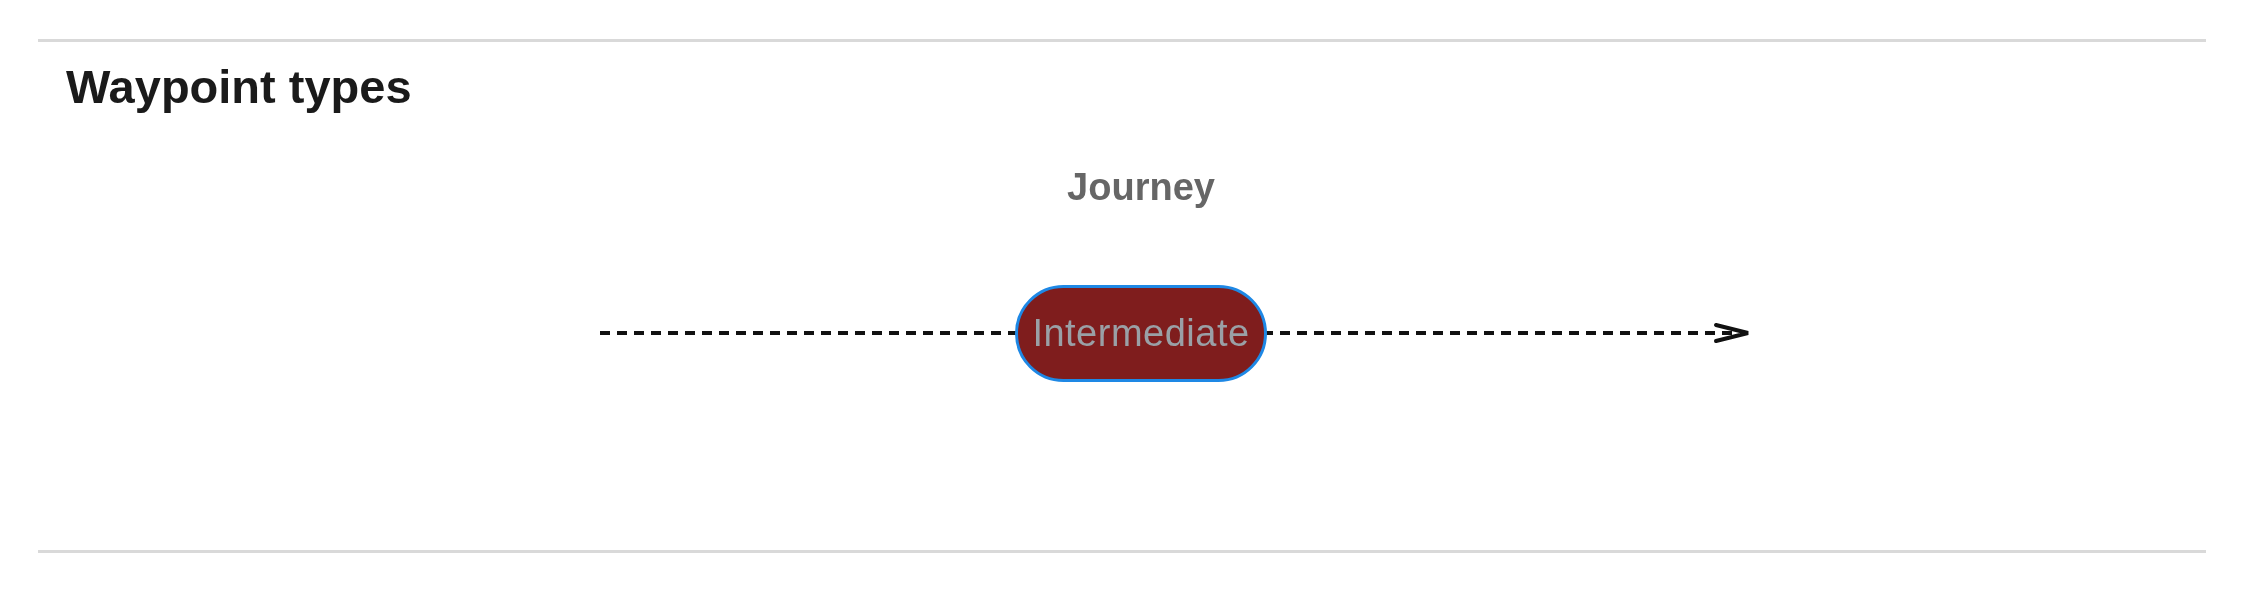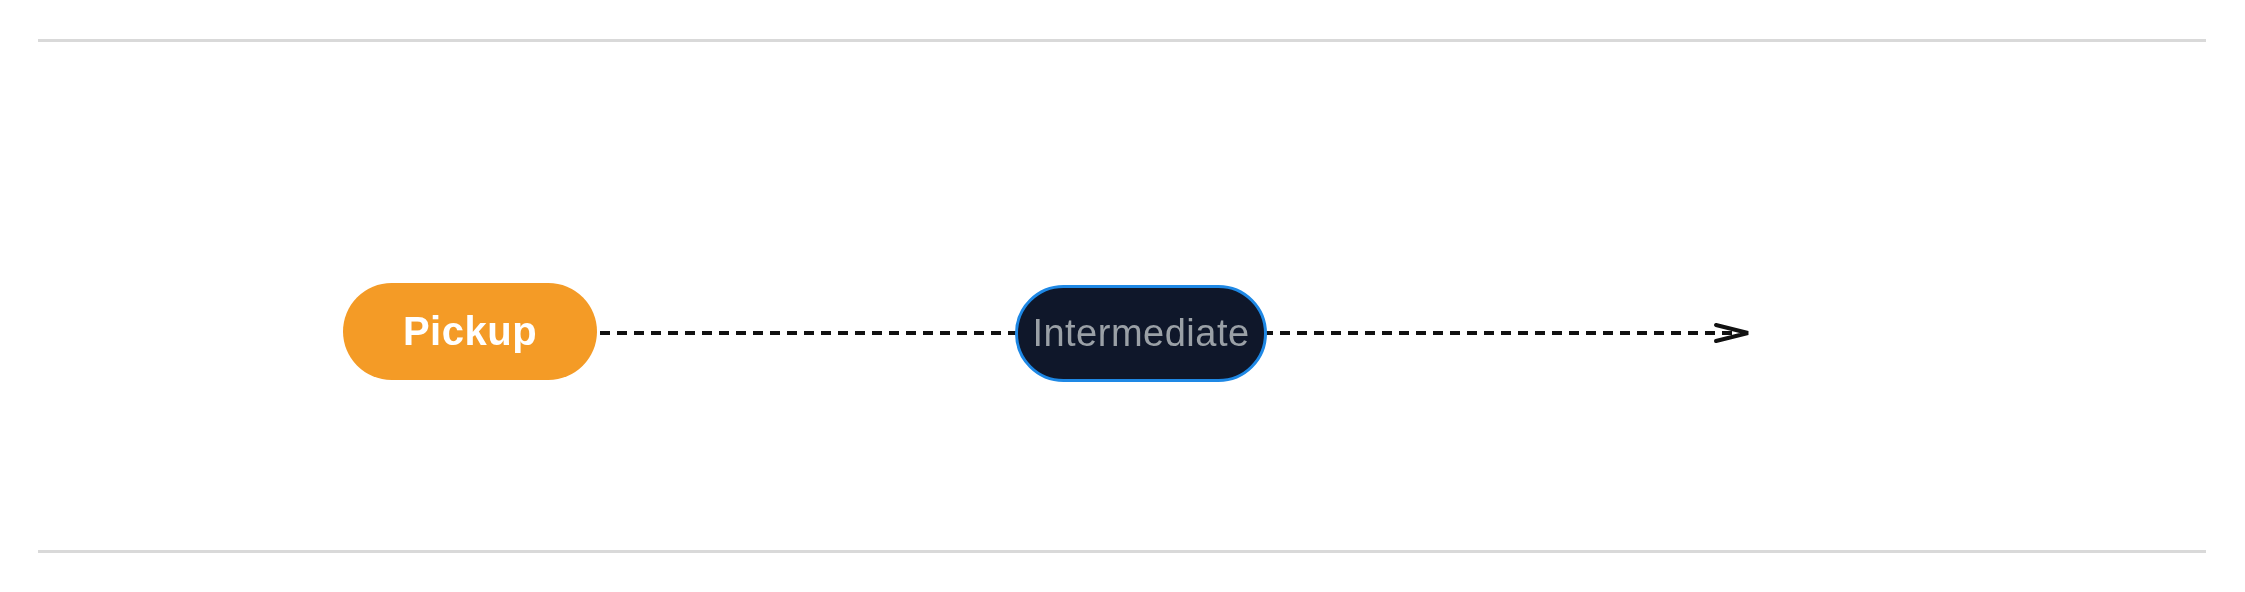--- a/index.html
+++ b/index.html
@@ -77,47 +77,46 @@
     box-sizing: border-box;
     font-weight: 700;
     font-size: 40px;
     letter-spacing: 0.5px;
   }
   .node.filled {
     background: var(--node-fill, #F49B26);
     color: var(--node-text-filled, #ffffff);
   }
   .node.outlined {
-    background: #0f172a;
+    background: #7f1d1d;
     border: 3.5px solid var(--node-outline, #1E88E5);
     color: var(--node-text-outlined, #9AA0A6);
     font-weight: 500;
     font-size: 38px;
   }
   .node.pickup    { left: 343px;  top: 283px; width: 254px; height: 97px; }
   .node.intermediate { left: 1015px; top: 285px; width: 252px; height: 97px; }
   .node.dropoff   { left: 1750px; top: 283px; width: 252px; height: 97px; }
 </style>
 </head>
 <body>
 
 <div id="canvas">
 
   <div class="divider top"></div>
 
+  <h2 class="page-title">Waypoint types</h2>
 
+  <div class="journey-label">Journey</div>
 
   <svg id="edge-layer" width="2245" height="592" aria-hidden="true">
     <line class="edge-line" x1="600" y1="333" x2="1738" y2="333"></line>
     <path class="edge-head" d="M 1716 325 L 1748 333 L 1716 341"></path>
   </svg>
 
-  <div class="node filled pickup">
-    <span>Pickup</span>
-  </div>
 
   <div class="node outlined intermediate">
     <span>Intermediate</span>
   </div>
 
 
   <div class="divider bottom"></div>
 
 </div>
 

